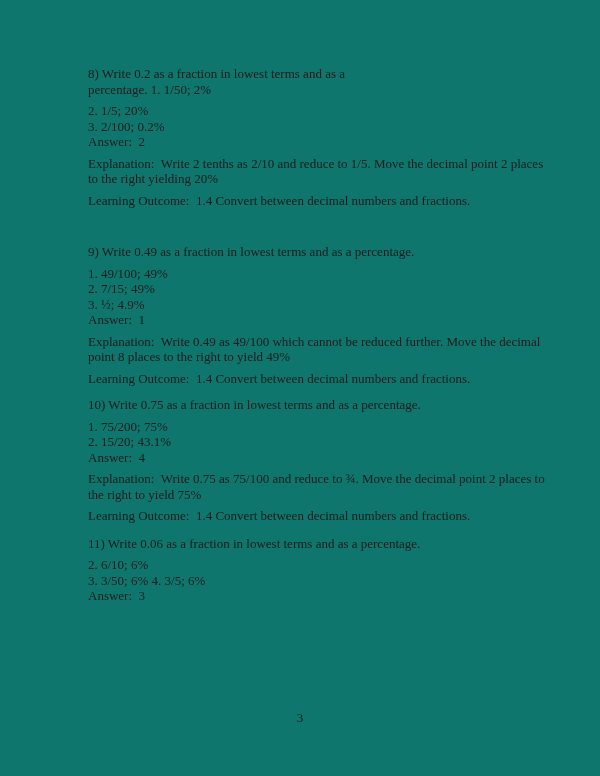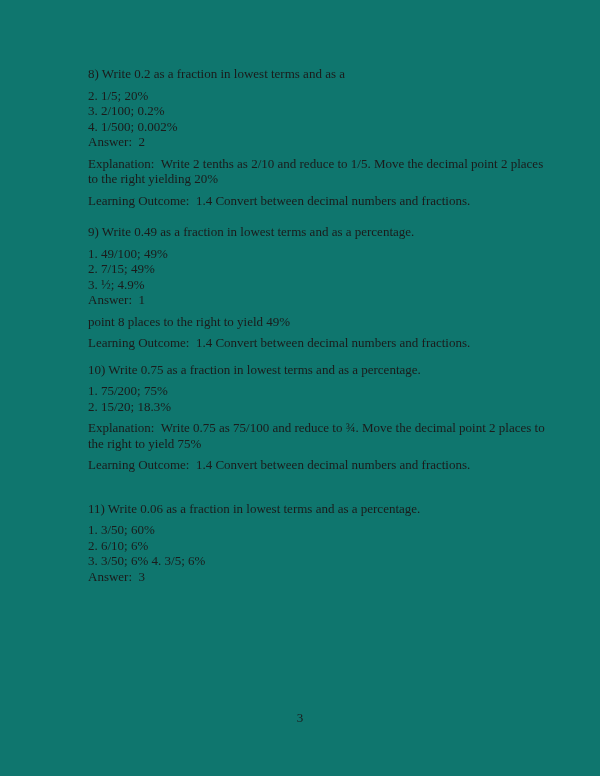--- a/index.html
+++ b/index.html
@@ -27,45 +27,45 @@
   .para {
     margin: 0 0 6px 0;
   }
   .line {
     display: block;
     white-space: pre;
   }
   .question {
     margin: 0;
   }
-  .question.q9  { margin-top: 16px; }
+  .question.q9  { margin-top: 36px; }
   .question.q10 { margin-top: 11px; }
-  .question.q11 { margin-top: 28px; }
+  .question.q11 { margin-top: 12px; }
   .page-number {
     position: absolute;
     top: 710px;
     left: 0;
     right: 0;
     text-align: center;
   }
 </style>
 </head>
 <body>
 
 <div class="page">
   <div class="content">
 
     <section class="question q8">
       <div class="para">
         <span class="line">8) Write 0.2 as a fraction in lowest terms and as a</span>
+        <span class="line">percentage. 1. 1/50; 2%</span>
       </div>
       <div class="para">
         <span class="line">2. 1/5; 20%</span>
         <span class="line">3. 2/100; 0.2%</span>
-        <span class="line">4. 1/500; 0.002%</span>
         <span class="line">Answer:  2</span>
       </div>
       <div class="para">
         <span class="line">Explanation:  Write 2 tenths as 2/10 and reduce to 1/5. Move the decimal point 2 places</span>
         <span class="line">to the right yielding 20%</span>
       </div>
       <div class="para">
         <span class="line">Learning Outcome:  1.4 Convert between decimal numbers and fractions.</span>
       </div>
     </section>
@@ -74,50 +74,51 @@
       <div class="para">
         <span class="line">9) Write 0.49 as a fraction in lowest terms and as a percentage.</span>
       </div>
       <div class="para">
         <span class="line">1. 49/100; 49%</span>
         <span class="line">2. 7/15; 49%</span>
         <span class="line">3. ½; 4.9%</span>
         <span class="line">Answer:  1</span>
       </div>
       <div class="para">
+        <span class="line">Explanation:  Write 0.49 as 49/100 which cannot be reduced further. Move the decimal</span>
         <span class="line">point 8 places to the right to yield 49%</span>
       </div>
       <div class="para">
         <span class="line">Learning Outcome:  1.4 Convert between decimal numbers and fractions.</span>
       </div>
     </section>
 
     <section class="question q10">
       <div class="para">
         <span class="line">10) Write 0.75 as a fraction in lowest terms and as a percentage.</span>
       </div>
       <div class="para">
         <span class="line">1. 75/200; 75%</span>
-        <span class="line">2. 15/20; 18.3%</span>
+        <span class="line">2. 15/20; 43.1%</span>
+        <span class="line">Answer:  4</span>
       </div>
       <div class="para">
         <span class="line">Explanation:  Write 0.75 as 75/100 and reduce to ¾. Move the decimal point 2 places to</span>
         <span class="line">the right to yield 75%</span>
       </div>
       <div class="para">
         <span class="line">Learning Outcome:  1.4 Convert between decimal numbers and fractions.</span>
       </div>
     </section>
 
     <section class="question q11">
       <div class="para">
         <span class="line">11) Write 0.06 as a fraction in lowest terms and as a percentage.</span>
       </div>
       <div class="para">
-        <span class="line">1. 3/50; 60%</span>
         <span class="line">2. 6/10; 6%</span>
         <span class="line">3. 3/50; 6% 4. 3/5; 6%</span>
         <span class="line">Answer:  3</span>
       </div>
     </section>
 
   </div>
 
   <div class="page-number">3</div>
 </div>

